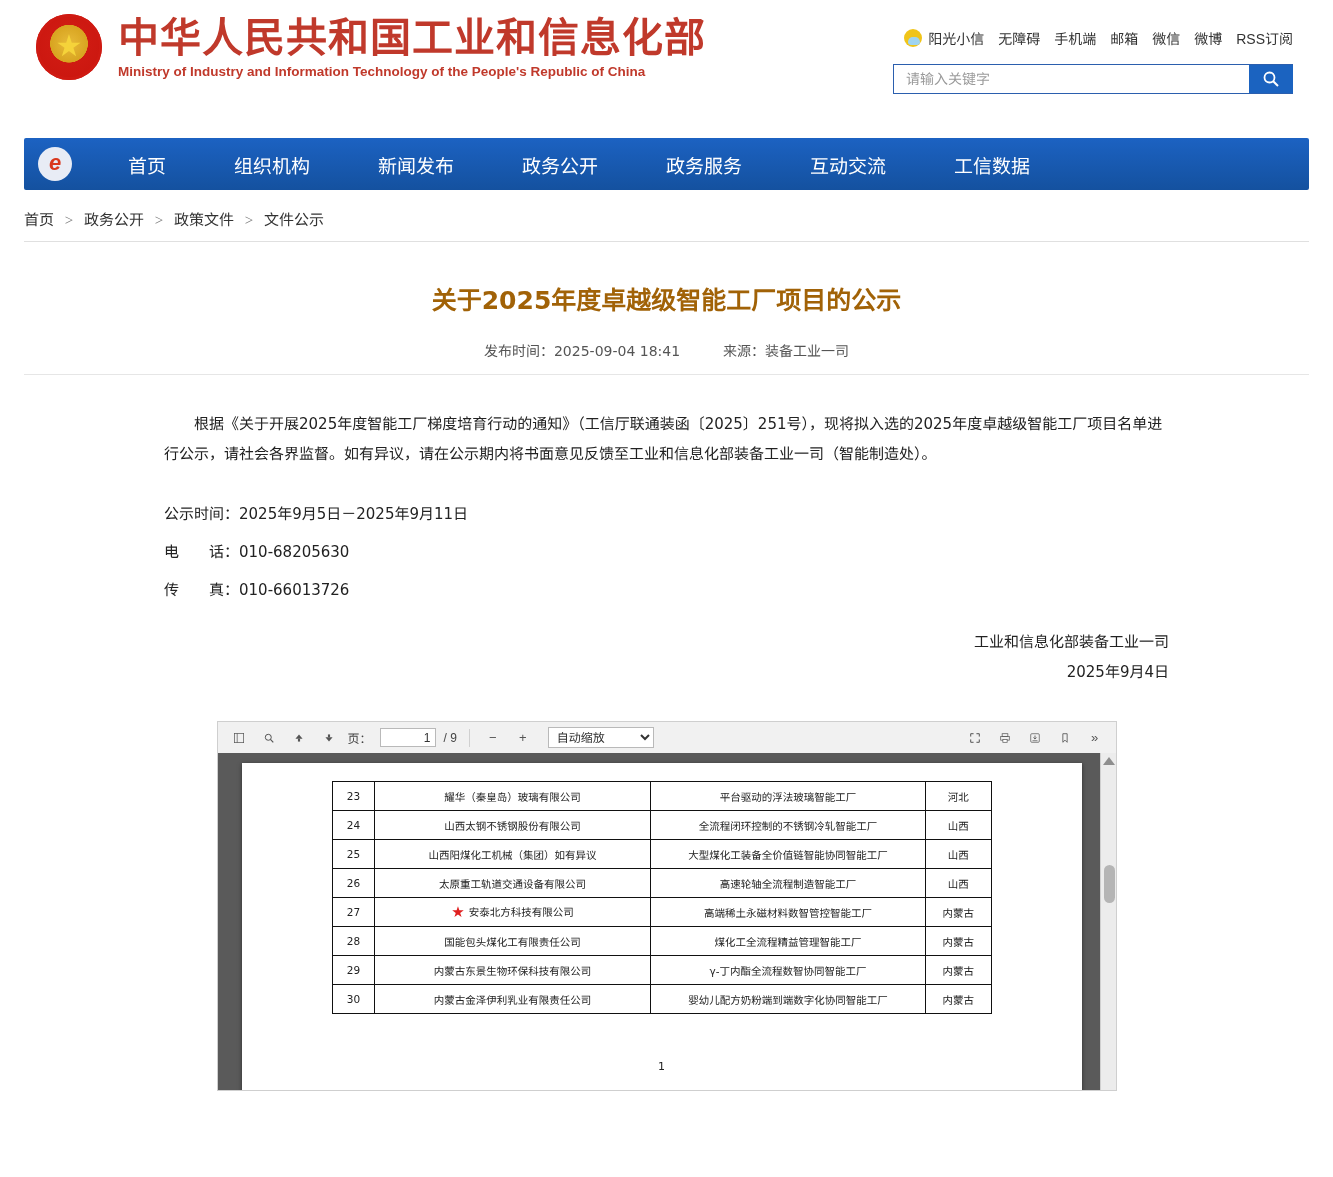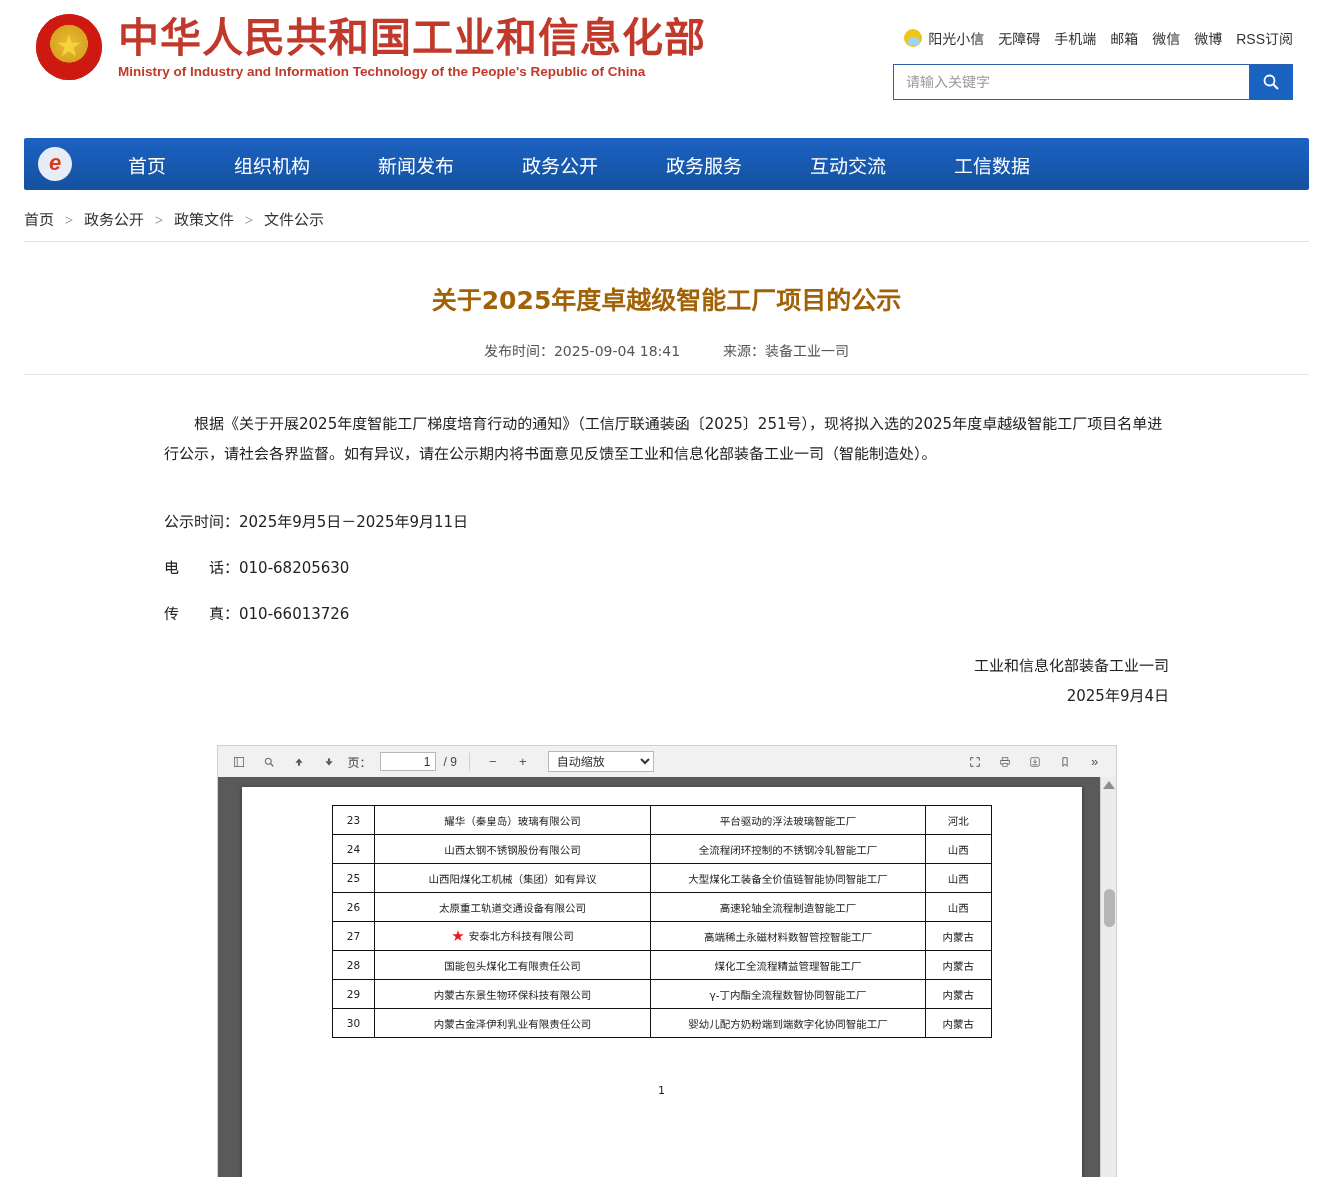--- a/index.html
+++ b/index.html
@@ -92,21 +92,21 @@
     left: 4px; top: 8px;
     width: 12px; height: 8px;
     background: #9fd4f0;
     border-radius: 6px 6px 4px 4px;
   }
   .toplinks a { color: #333; text-decoration: none; cursor: pointer; }
 
   .searchbar {
     display: flex;
     width: 400px;
-    height: 36px;
+    height: 30px;
     border: 1px solid #2b5fae;
     border-right: none;
   }
   .searchbar input {
     flex: 1;
     border: none;
     outline: none;
     padding: 0 12px;
     font-size: 14px;
     color: #444;
@@ -193,21 +193,21 @@
   }
   .art-meta .gap { display: inline-block; width: 34px; }
 
   .art-body {
     margin: 34px 140px 0 140px;
     font-size: 15px;
     color: #222;
     line-height: 30px;
     font-family: "DejaVu Sans", "Liberation Serif", serif;
   }
-  .art-body p { margin: 16px 0 0 0; }
+  .art-body p { margin: 8px 0 0 0; }
   .p-indent { text-indent: 2em; }
   .block-gap { height: 22px; }
   .right-sign { text-align: right; line-height: 30px; }
 
   
   .pdf-wrap {
     margin: 34px auto 0 auto;
     width: 900px;
   }
   .pdf-toolbar {
@@ -252,21 +252,21 @@
     font-size: 12px;
     padding: 0 4px;
     min-width: 106px;
     color: #333;
     font-family: "DejaVu Sans", sans-serif;
   }
   .spacer { flex: 1; }
 
   .pdf-body {
     position: relative;
-    height: 405px;
+    height: 338px;
     background: #5a5a5a;
     border: 1px solid #cfcfcf;
     border-top: none;
     overflow: hidden;
   }
   .pdf-page {
     position: absolute;
     left: 24px; top: 10px;
     width: 840px;
     height: 400px;

